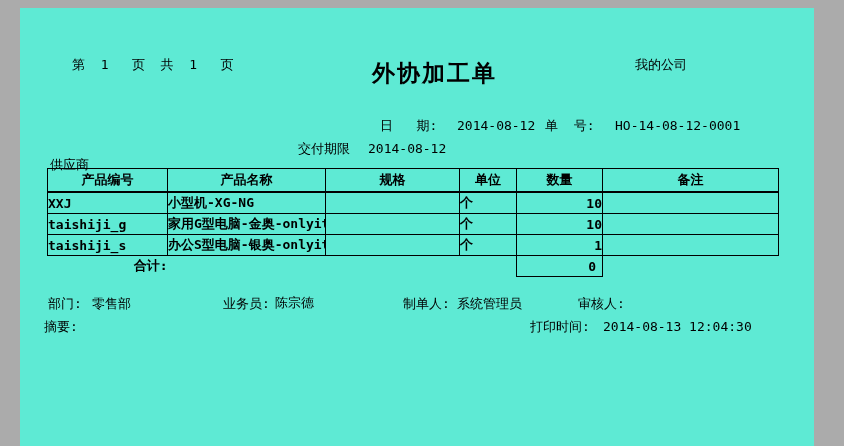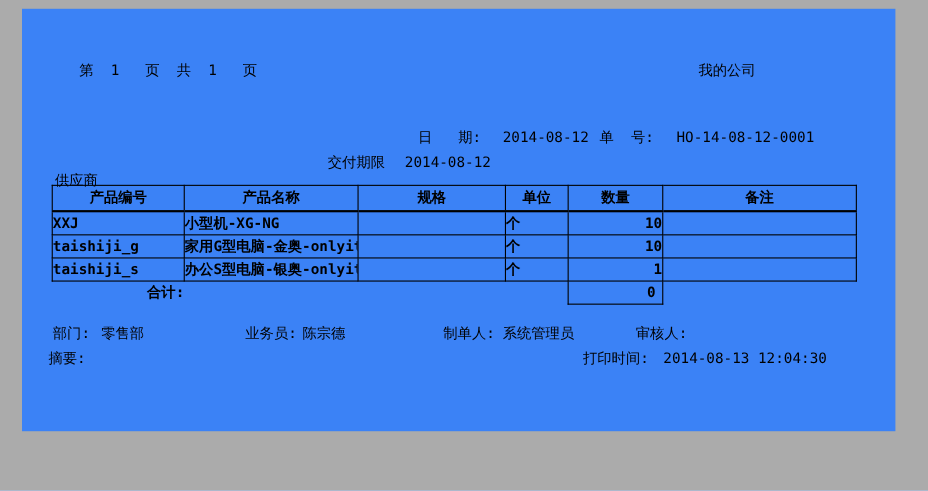--- a/index.html
+++ b/index.html
@@ -3,22 +3,22 @@
 <meta charset="utf-8">
 <style>
   html,body { margin:0; padding:0; }
   .canvas {
     position:relative; width:844px; height:446px;
     background:#ababab; overflow:hidden;
     font-family:"DejaVu Sans Mono", monospace;
     color:#000;
   }
   .sheet {
-    position:absolute; left:20px; top:8px; width:794px; height:384px;
-    background:#3b82f6;
+    position:absolute; left:20px; top:8px; width:794px; height:438px;
+    background:#5eead4;
   }
   .abs { position:absolute; white-space:pre; font-size:13px; line-height:15px; }
   .title {
     font-size:23px; font-weight:bold; letter-spacing:2px; line-height:27px;
   }
   table.items {
     position:absolute; left:27px; top:160px; width:731px;
     border-collapse:collapse; table-layout:fixed;
   }
   table.items th, table.items td {
@@ -35,20 +35,21 @@
   tr.total-row td.total-label-cell { text-align:right; padding-left:2px; }
 </style>
 </head>
 <body>
 
 <div class="canvas">
   <div class="sheet">
 
     <div class="abs" style="left:52px; top:49px;">第  1   页  共  1   页</div>
 
+    <div class="abs title" style="left:352px; top:52px;">外协加工单</div>
 
     <div class="abs" style="left:572px; top:49px;margin-left:43px;">我的公司</div>
 
     <div class="abs" style="left:360px; top:110px;">日   期:</div>
     <div class="abs" style="left:437px; top:110px;">2014-08-12</div>
     <div class="abs" style="left:525px; top:110px;">单  号:</div>
     <div class="abs" style="left:595px; top:110px;">HO-14-08-12-0001</div>
 
     <div class="abs" style="left:30px; top:133px;margin-top:16px;">供应商</div>
     <div class="abs" style="left:278px; top:133px;">交付期限</div>

